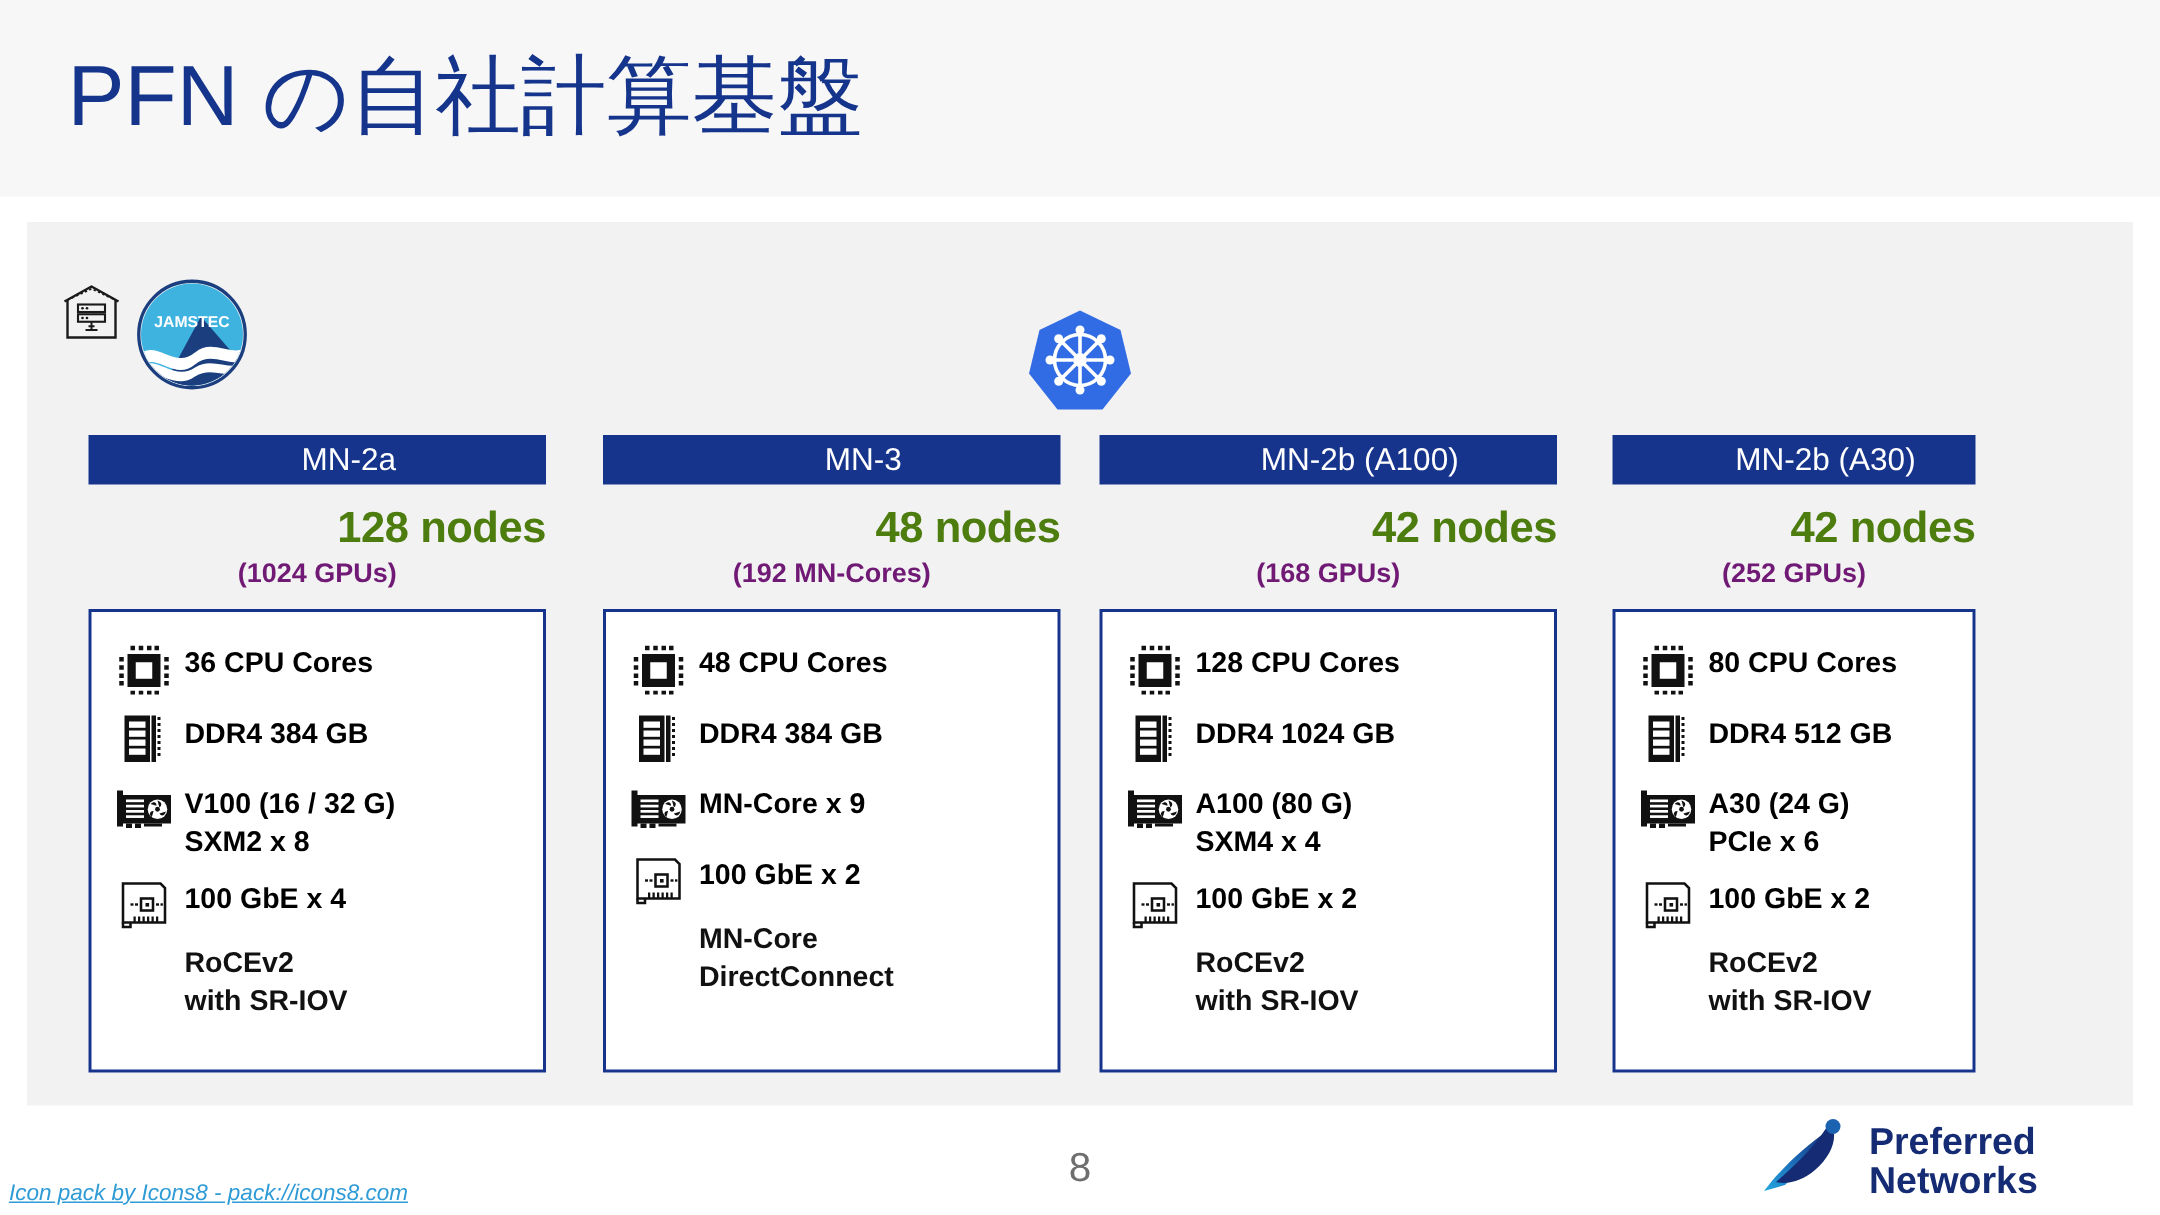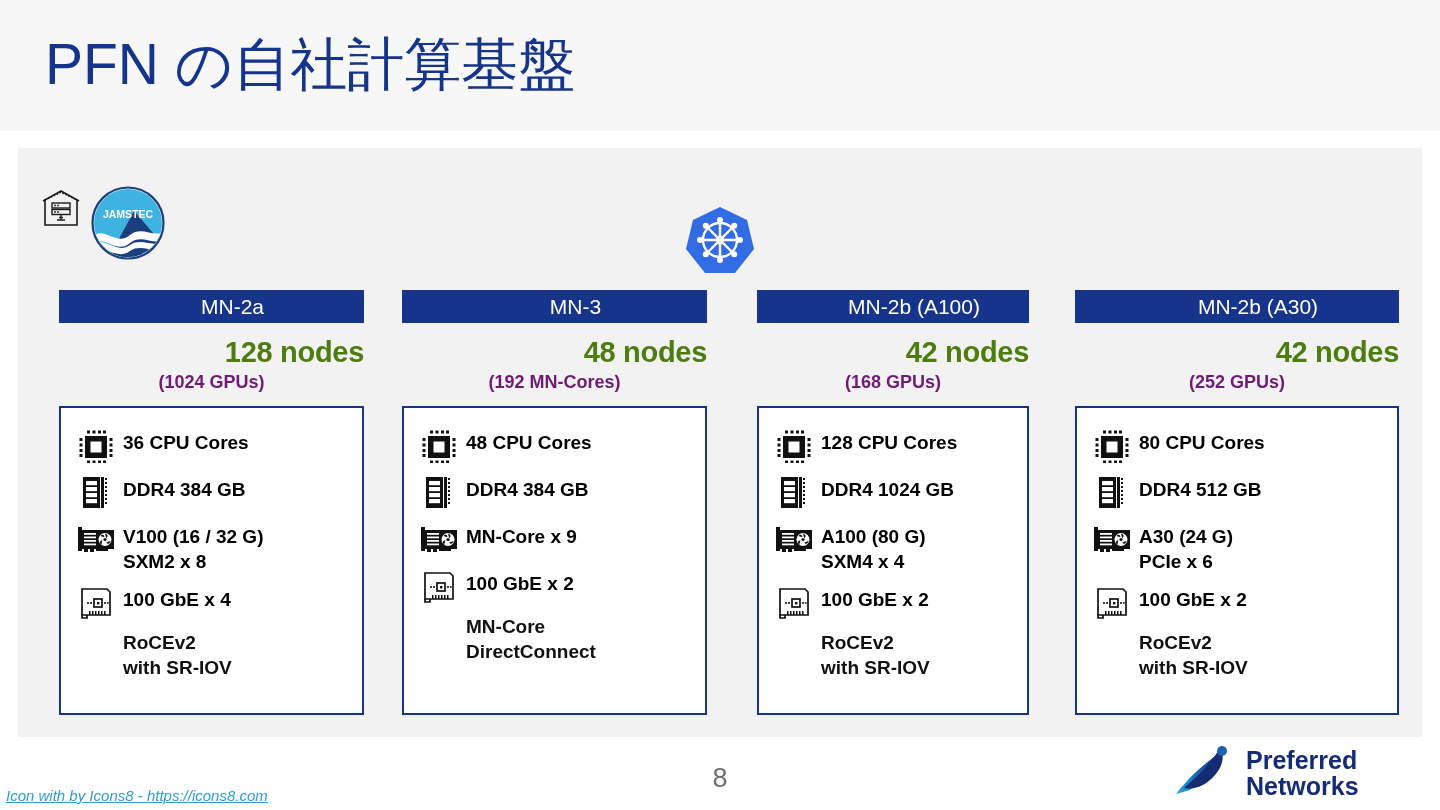--- a/index.html
+++ b/index.html
@@ -72,22 +72,22 @@
     pointer-events: none;
   }
   .col {
     position: absolute;
     top: 290px;
     width: 305px;
     pointer-events: auto;
   }
   .col-0 { left: 59px; }
   .col-1 { left: 402px; }
-  .col-2 { left: 757px; width: 272px; }
-  .col-3 { left: 1075px; width: 324px; }
+  .col-2 { left: 733px; width: 305px; }
+  .col-3 { left: 1075px; width: 242px; }
 
   .col-header {
     height: 33px;
     background: #16348c;
     color: #ffffff;
     font-size: 21px;
     line-height: 33px;
     text-align: center;
     font-weight: 400;
     white-space: nowrap;
@@ -676,21 +676,21 @@
               </svg>
             </div>
             <div class="spec-txt">100 GbE x 2</div>
           </div>
           <div class="spec-extra">RoCEv2
 with SR-IOV</div>
         </div>
       </div>
     </div>
 
-  <a class="attrib" href="#">Icon with by Icons8 - https://icons8.com</a>
+  <a class="attrib" href="#">Icon pack by Icons8 - pack://icons8.com</a>
   <div class="page-num">8</div>
 
   <div class="pfn-logo">
     <svg viewBox="0 0 262 62" width="262" height="62">
       <defs>
         <linearGradient id="pg" x1="0" y1="1" x2="1" y2="0">
           <stop offset="0%" stop-color="#23a8e0"></stop>
           <stop offset="55%" stop-color="#1b63b0"></stop>
           <stop offset="100%" stop-color="#152c74"></stop>
         </linearGradient>

